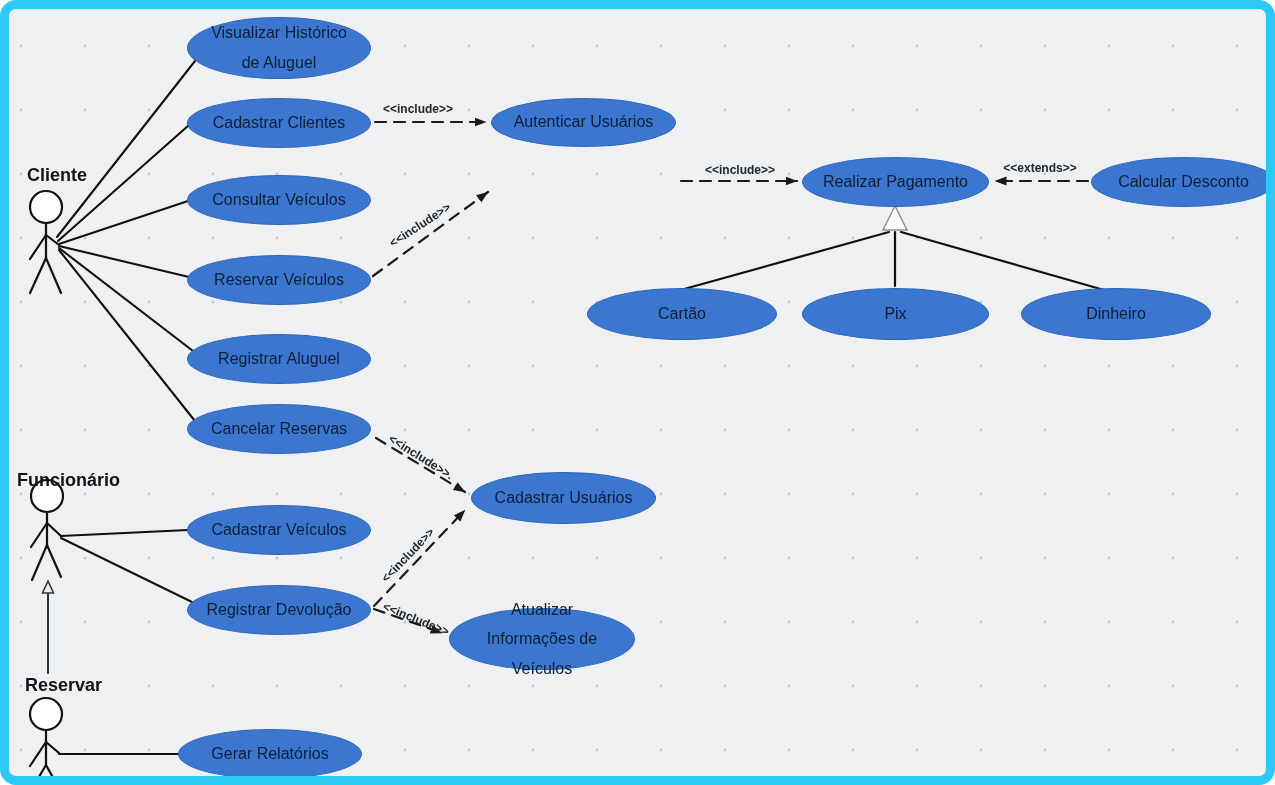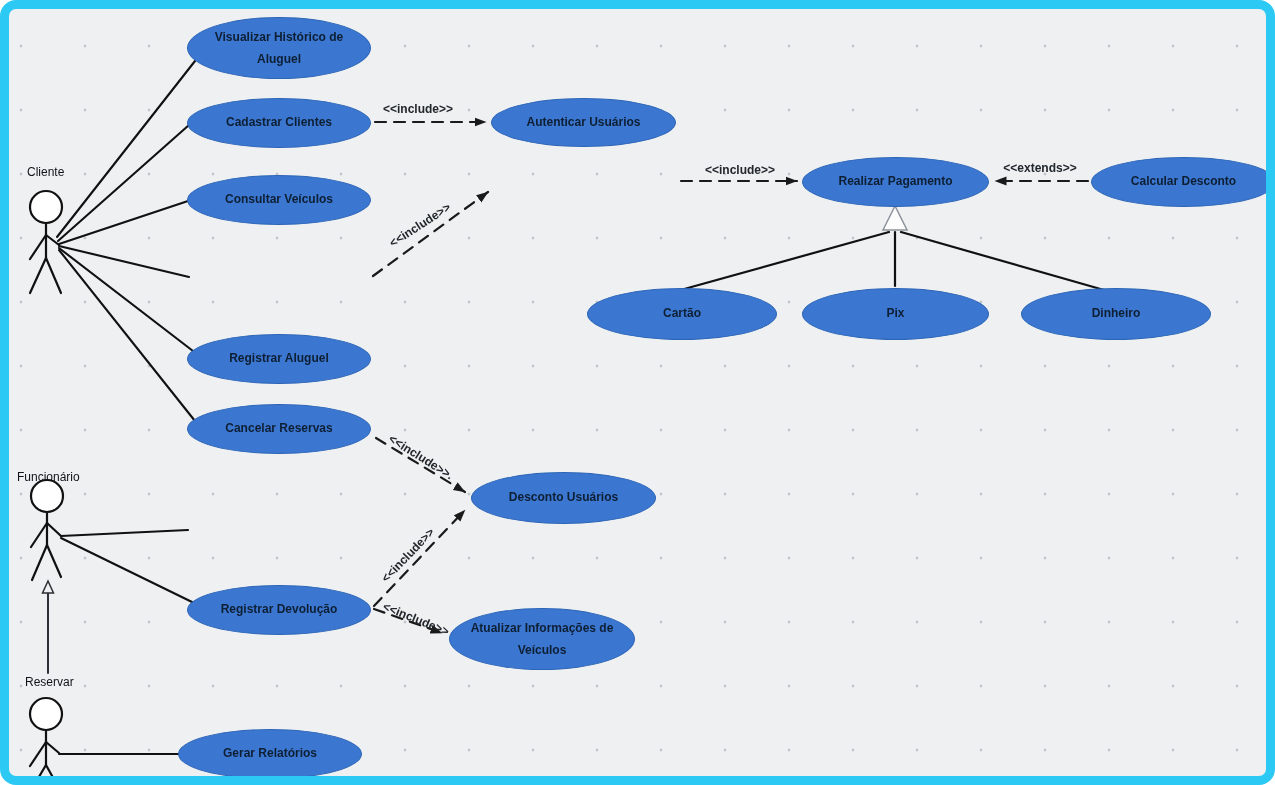--- a/index.html
+++ b/index.html
@@ -21,34 +21,34 @@
   }
   svg.wires { position: absolute; left: 0; top: 0; width: 1275px; height: 785px; }
   .uc {
     position: absolute;
     border-radius: 50%;
     background: #3b77d1;
     border: 1px solid #2d65b6;
     box-sizing: border-box;
     display: flex; align-items: center; justify-content: center;
     text-align: center;
-    font-weight: bold; font-size: 12px; line-height: 1.8;
+    font-weight: normal; font-size: 16px; line-height: 1.8;
     color: #0e1f33;
     padding: 0 15px;
   }
   .edge-label {
     position: absolute;
     font-weight: bold; font-size: 12px;
     color: #22272c;
     white-space: nowrap;
     transform-origin: center center;
   }
   .actor-label {
     position: absolute;
-    font-weight: normal; font-size: 12px;
+    font-weight: bold; font-size: 18px;
     color: #101418;
     white-space: nowrap;
     text-align: right;
   }
 </style>
 </head>
 <body>
 
 <div class="frame">
 
@@ -127,37 +127,43 @@
 
   <div class="uc" style="left:178px; top:8px; width:184px; height:62px; line-height:1.85;">
     <span>Visualizar Histórico de Aluguel</span>
   </div>
   <div class="uc" style="left:178px; top:89px; width:184px; height:50px;justify-content:center;">
     <span>Cadastrar Clientes</span>
   </div>
   <div class="uc" style="left:178px; top:166px; width:184px; height:50px;">
     <span>Consultar Veículos</span>
   </div>
+  <div class="uc" style="left:178px; top:246px; width:184px; height:50px;">
+    <span>Reservar Veículos</span>
+  </div>
   <div class="uc" style="left:178px; top:395px; width:184px; height:50px;">
     <span>Cancelar Reservas</span>
   </div>
   <div class="uc" style="left:178px; top:325px; width:184px; height:50px;">
     <span>Registrar Aluguel</span>
+  </div>
+  <div class="uc" style="left:178px; top:496px; width:184px; height:50px;">
+    <span>Cadastrar Veículos</span>
   </div>
   <div class="uc" style="left:178px; top:576px; width:184px; height:50px;">
     <span>Registrar Devolução</span>
   </div>
   <div class="uc" style="left:169px; top:720px; width:184px; height:50px;">
     <span>Gerar Relatórios</span>
   </div>
   <div class="uc" style="left:482px; top:89px; width:185px; height:49px;justify-content:center;">
     <span>Autenticar Usuários</span>
   </div>
   <div class="uc" style="left:462px; top:463px; width:185px; height:52px;">
-    <span>Desconto Usuários</span>
+    <span>Cadastrar Usuários</span>
   </div>
   <div class="uc" style="left:440px; top:599px; width:186px; height:62px; line-height:1.85;">
     <span>Atualizar Informações de Veículos</span>
   </div>
   <div class="uc" style="left:793px; top:148px; width:187px; height:50px;">
     <span>Realizar Pagamento</span>
   </div>
   <div class="uc" style="left:1082px; top:148px; width:185px; height:50px;">
     <span>Calcular Desconto</span>
   </div>

